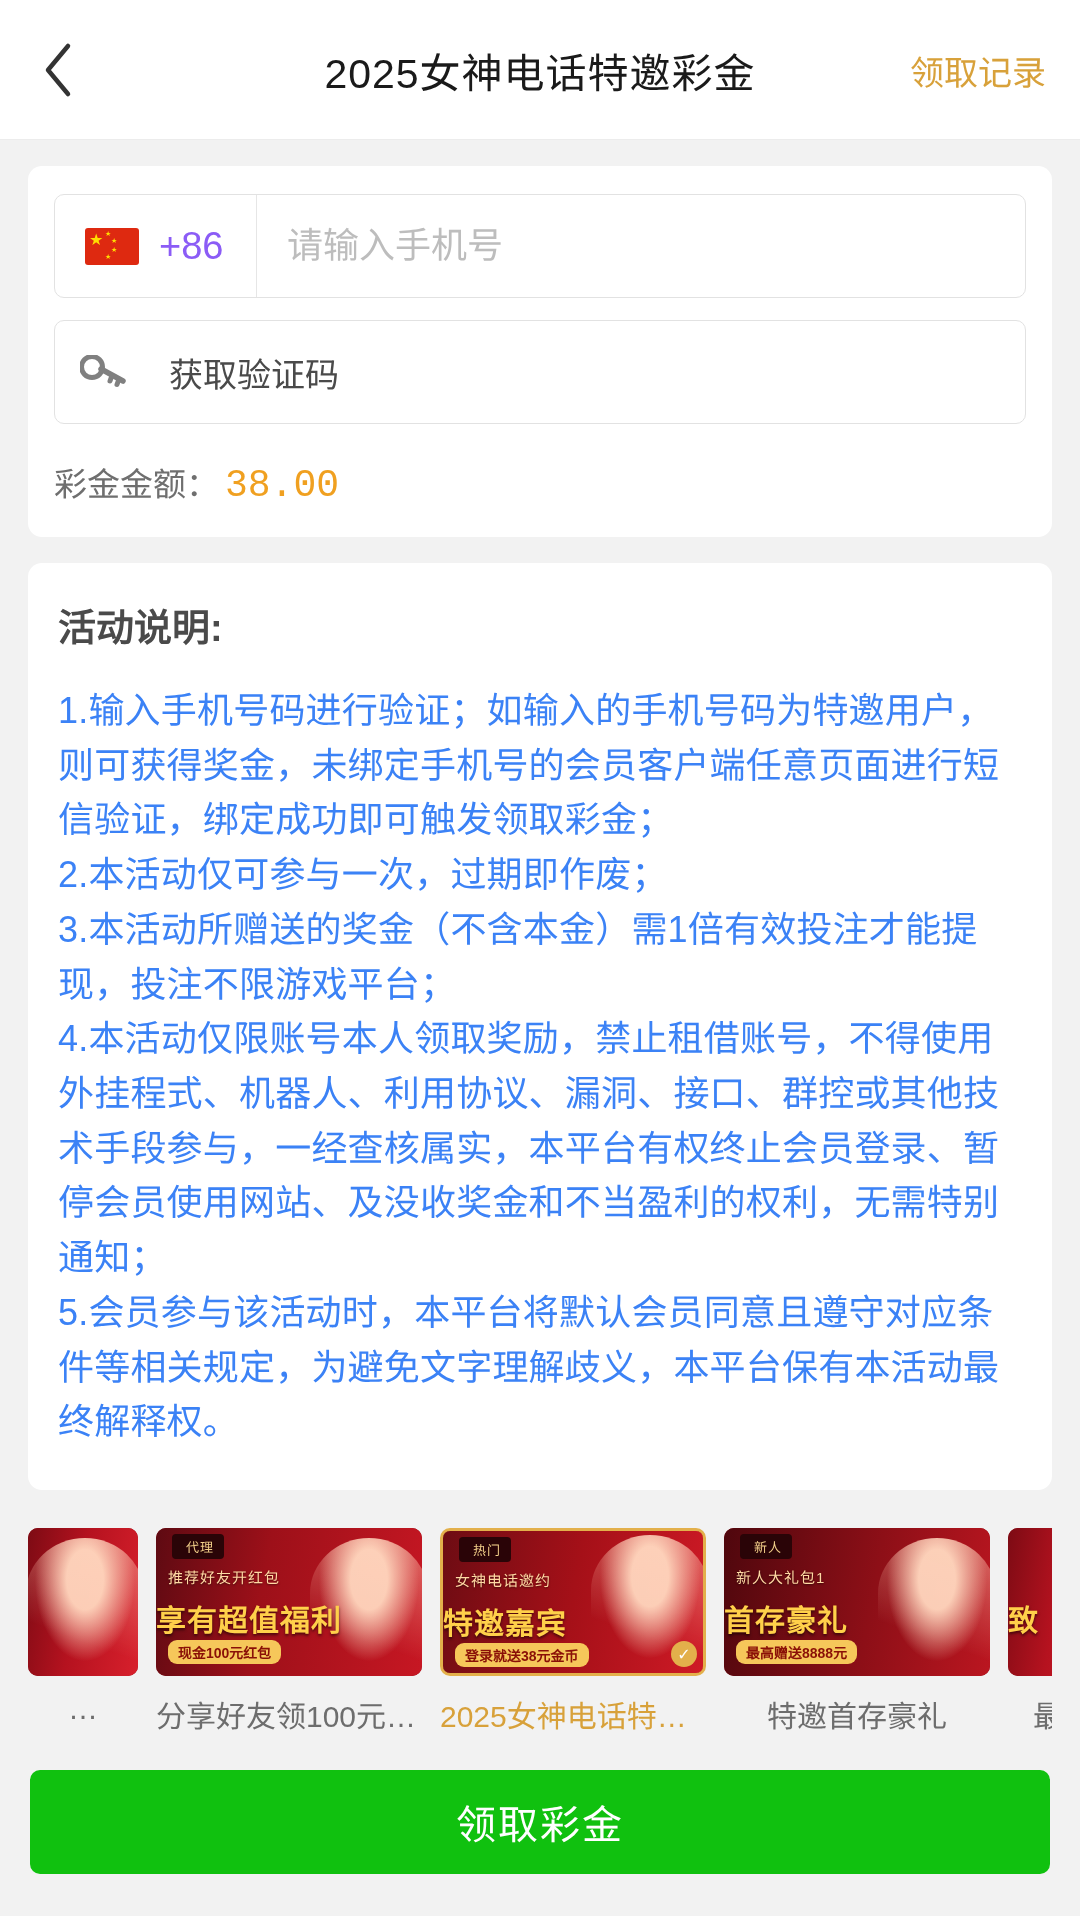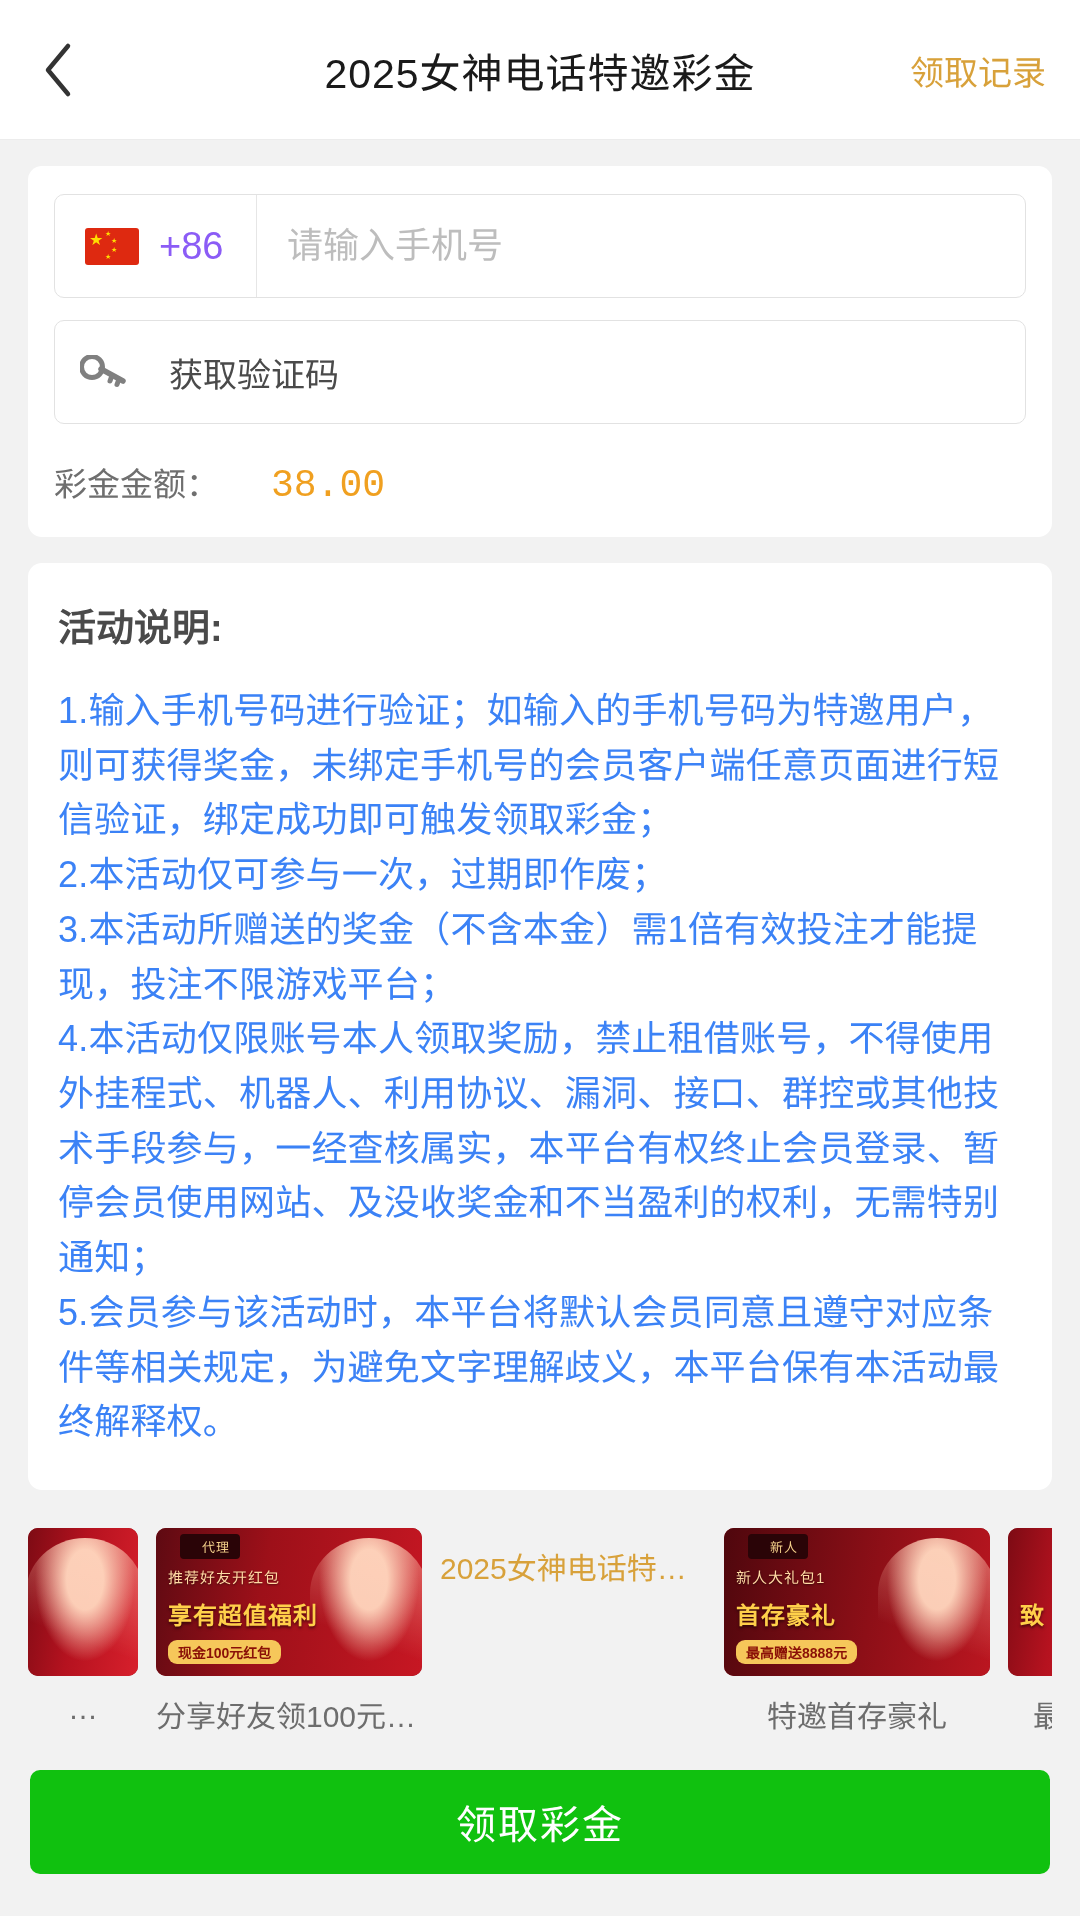--- a/index.html
+++ b/index.html
@@ -142,21 +142,20 @@
     white-space: nowrap;
     cursor: pointer;
   }
 
   .amount-row {
     margin-top: 34px;
     display: flex;
     align-items: baseline;
     font-size: 33px;
     color: #6f6f6f;
-    gap: 46px;
   }
   .amount-value {
     color: #f0a020;
     font-size: 38px;
     margin-left: 6px;
     font-weight: 500;
     font-family: Liberation Mono, monospace;
   }
 
   
@@ -217,39 +216,39 @@
     text-overflow: ellipsis;
   }
   .promo.active .label { color: #d8a13a; }
 
   
   .b-grad-1 { position:absolute; inset:0; background: linear-gradient(100deg,#7d0b14 0%, #b5121f 45%, #d8202c 100%); }
   .b-grad-2 { position:absolute; inset:0; background: linear-gradient(100deg,#5e0a12 0%, #9d1019 40%, #c71723 100%); }
   .b-grad-3 { position:absolute; inset:0; background: linear-gradient(100deg,#6d0c13 0%, #a51018 50%, #cf1a26 100%); }
   .b-grad-4 { position:absolute; inset:0; background: linear-gradient(100deg,#4f070d 0%, #8d0f17 55%, #bb1620 100%); }
   .b-tag {
-    position: absolute; left: 24px; top: 6px;
+    position: absolute; left: 16px; top: 6px;
     background: #2a0407;
     color: #f3d08a;
     font-size: 13px;
-    padding: 3px 10px 3px 22px;
+    padding: 3px 10px 3px 14px;
     border-radius: 4px;
     letter-spacing: 1px;
     display: flex; align-items: center; gap: 4px;
   }
   .b-line1 {
     position: absolute; left: 12px; top: 42px;
     color: #ffe9b0; font-size: 20px; letter-spacing: 1px;
     text-shadow: 0 1px 2px rgba(0,0,0,.5);
     font-weight: bold;
   }
   .b-line1.small { font-size: 15px; color:#ffd9a3; top: 38px; font-weight: normal;}
   .b-line2 {
-    position: absolute; left: 12px; top: 68px;
-    color: #ffd04a; font-size: 24px; font-weight: bold;
+    position: absolute; left: 0; top: 68px;
+    color: #ffd04a; font-size: 30px; font-weight: bold;
     letter-spacing: 1px;
     text-shadow: 0 2px 3px rgba(0,0,0,.55);
   }
   .b-line3 {
     position: absolute; left: 12px; top: 112px;
     background: #f6c75a;
     color: #8a1007;
     font-size: 14px;
     padding: 2px 10px;
     border-radius: 9px;
@@ -369,20 +368,29 @@
           <span class="b-girl"></span>
           <span class="b-tag">代理</span>
           <span class="b-line1 small">推荐好友开红包</span>
           <span class="b-line2">享有超值福利</span>
           <span class="b-line3">现金100元红包</span>
         </div>
         <div class="label">分享好友领100元红包</div>
       </div>
 
       <div class="promo active">
+        <div class="thumb">
+          <span class="b-grad-3"></span>
+          <span class="b-girl"></span>
+          <span class="b-tag">热门</span>
+          <span class="b-line1 small">女神电话邀约</span>
+          <span class="b-line2">特邀嘉宾</span>
+          <span class="b-line3">登录就送38元金币</span>
+          <span class="b-check">✓</span>
+        </div>
         <div class="label">2025女神电话特邀彩金</div>
       </div>
 
       <div class="promo">
         <div class="thumb">
           <span class="b-grad-4"></span>
           <span class="b-girl"></span>
           <span class="b-tag">新人</span>
           <span class="b-line1 small">新人大礼包1</span>
           <span class="b-line2">首存豪礼</span>

